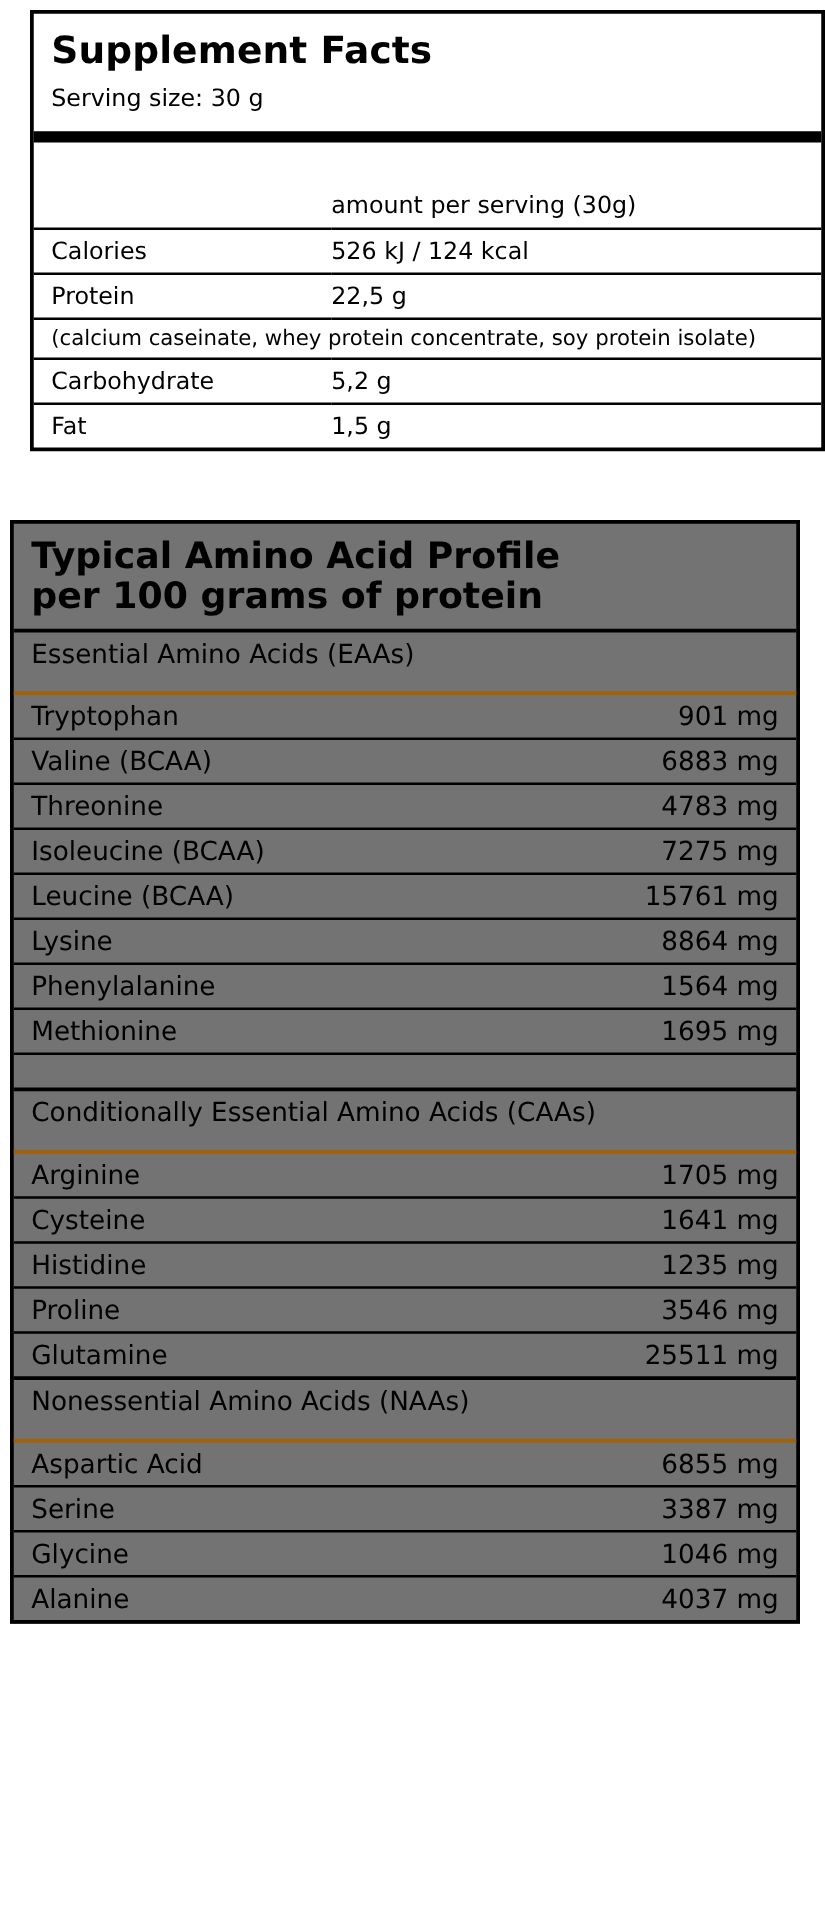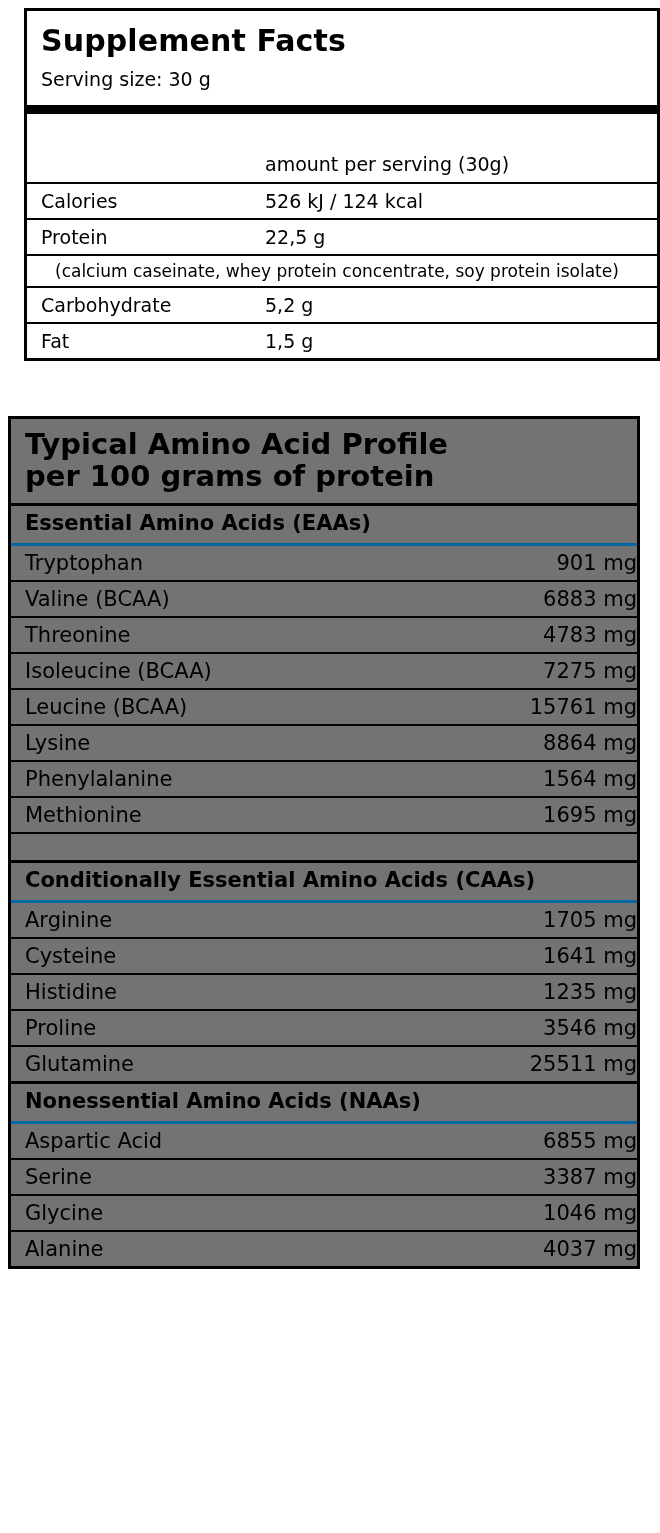--- a/index.html
+++ b/index.html
@@ -67,63 +67,64 @@
   .col-name { width: 238px; }
   .row-line td {
     border-top: 2px solid #000;
   }
   .amount-row td {
     padding-top: 7px;
     padding-bottom: 7px;
   }
   .note-row td {
     font-size: 17px;
-    padding: 5px 10px 5px 28px;
+    padding: 5px 10px 5px 14px;
     border-top: 2px solid #000;
   }
 
   
   .aa-panel {
     position: absolute;
     left: 8px;
     width: 632px;
     border: 3px solid #000;
     box-sizing: border-box;
     background: #737373;
   }
   .aa-title {
     font-size: 29px;
     font-weight: bold;
     line-height: 1.12;
     padding: 9px 14px 10px 14px;
   }
   .group-head {
     font-size: 21px;
-    font-weight: bold;
-    padding: 5px 14px 8px 14px;
+    font-weight: normal;
+    padding: 5px 14px 18px 14px;
     border-top: 3px solid #000;
-    border-bottom: 3px solid #0369a1;
+    border-bottom: 3px solid #a16207;
   }
   .aa-table {
     width: 100%;
     border-collapse: collapse;
     table-layout: fixed;
   }
   .aa-table td {
     font-size: 21px;
     padding: 5px 0 5px 14px;
     border-top: 2px solid #000;
     vertical-align: baseline;
   }
   .aa-table tr:first-child td {
     border-top: none;
   }
   .aa-table td.amt {
     text-align: right;
     padding-left: 0;
+    padding-right: 14px;
     margin-top: 45px;
   }
   .spacer-row td {
     height: 26px;
     padding: 0;
     border-top: 2px solid #000;
   }
 </style>
 </head>
 <body>

